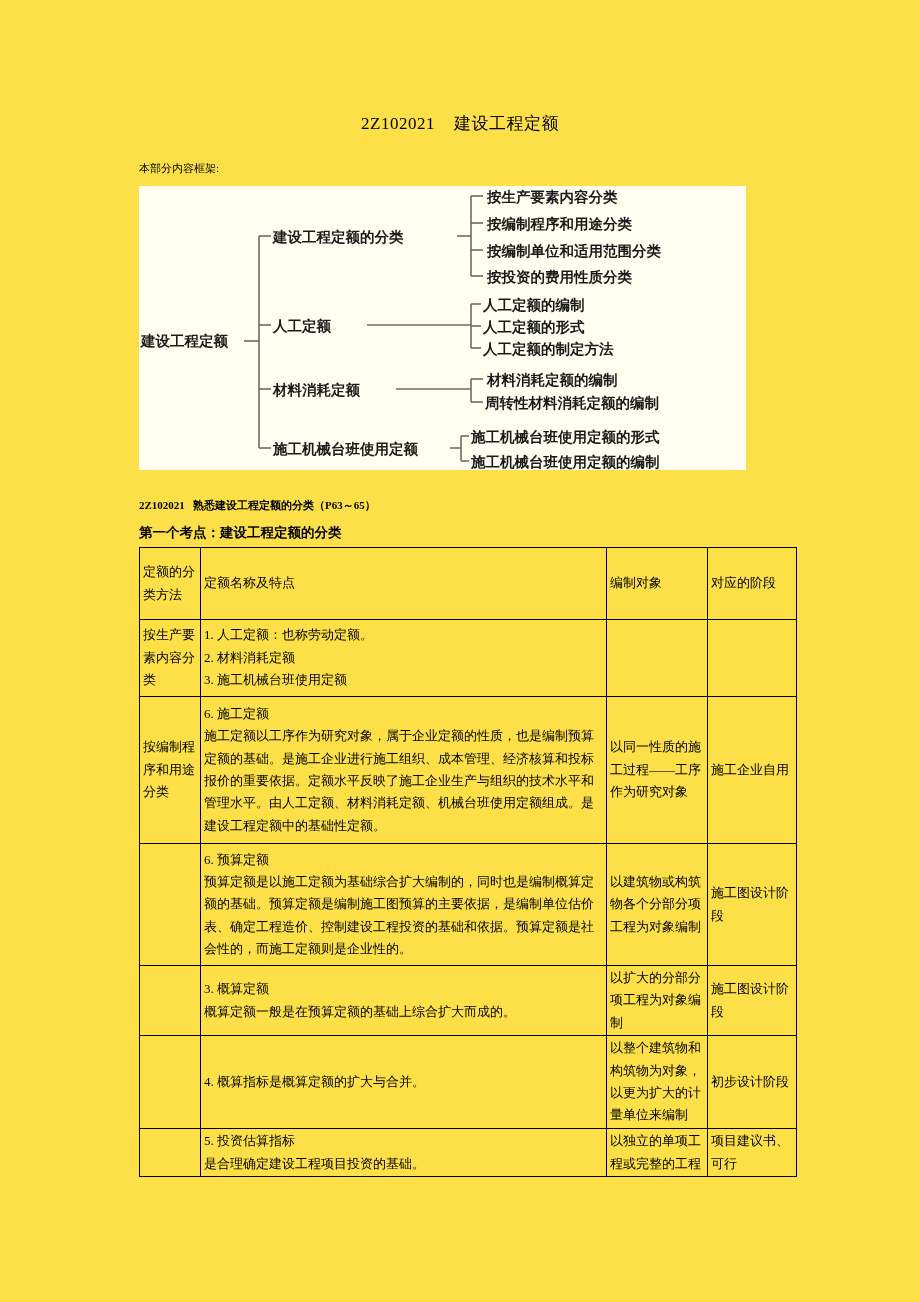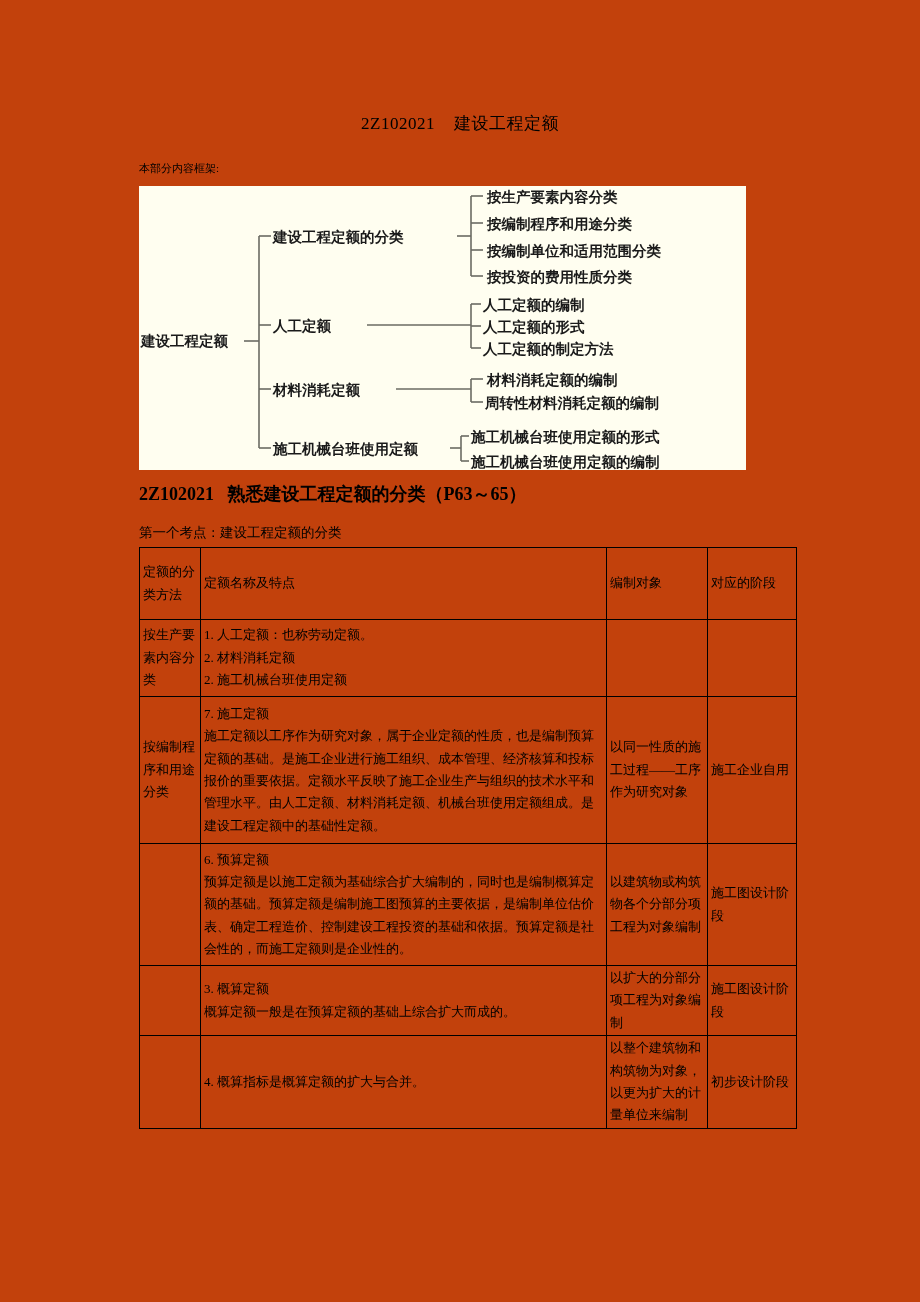--- a/index.html
+++ b/index.html
@@ -10,21 +10,21 @@
   }
   body {
     font-family: "Liberation Serif", "DejaVu Serif", serif;
     color: #000;
     -webkit-font-smoothing: antialiased;
   }
   .page {
     position: relative;
     width: 920px;
     height: 1302px;
-    background: #c2410c;
+    background: #fde047;
     overflow: hidden;
   }
 
   
   .doc-title {
     position: absolute;
     left: 0; top: 112px;
     width: 920px;
     text-align: center;
     font-size: 17px;
@@ -56,29 +56,30 @@
   .dg-text.root { font-size: 14.5px; }
   .dg-line {
     stroke: #6b6b63;
     stroke-width: 1.6;
     fill: none;
   }
 
   
   .sec-heading {
     position: absolute;
-    left: 139px; top: 482px;
-    font-size: 18px;
+    left: 139px; top: 498px;
+    font-size: 11px;
     font-weight: bold;
     white-space: pre;
   }
   .sec-sub {
     position: absolute;
     left: 139px; top: 524px;
     font-size: 13.5px;
+    font-weight: bold;
   }
 
   
   .tbl-wrap {
     position: absolute;
     left: 139px; top: 547px;
     width: 645px;
   }
   table.main {
     border-collapse: collapse;
@@ -180,32 +181,32 @@
           <td class="c3">编制对象</td>
           <td class="c4">对应的阶段</td>
         </tr>
 
         <tr>
           <td class="c1" style="height:77px;">按生产要素内容分类</td>
           <td class="c2 top">
             <span class="cellblock">
               <span>1. 人工定额：也称劳动定额。</span>
               <span>2. 材料消耗定额</span>
-              <span>2. 施工机械台班使用定额</span>
+              <span>3. 施工机械台班使用定额</span>
             </span>
           </td>
           <td class="c3"></td>
           <td class="c4"></td>
         </tr>
 
         <tr>
           <td class="c1" style="height:147px;">按编制程序和用途分类</td>
           <td class="c2 top">
             <span class="cellblock">
-              <span>7. 施工定额</span>
+              <span>6. 施工定额</span>
               <span>施工定额以工序作为研究对象，属于企业定额的性质，也是编制预算定额的基础。是施工企业进行施工组织、成本管理、经济核算和投标报价的重要依据。定额水平反映了施工企业生产与组织的技术水平和管理水平。由人工定额、材料消耗定额、机械台班使用定额组成。是建设工程定额中的基础性定额。</span>
             </span>
           </td>
           <td class="c3">以同一性质的施工过程——工序作为研究对象</td>
           <td class="c4">施工企业自用</td>
         </tr>
 
         <tr>
           <td class="c1" style="height:122px;"></td>
           <td class="c2 top">
@@ -234,17 +235,28 @@
           <td class="c1" style="height:93px;"></td>
           <td class="c2">
             <span class="cellblock">
               <span>4. 概算指标是概算定额的扩大与合并。</span>
             </span>
           </td>
           <td class="c3">以整个建筑物和构筑物为对象，以更为扩大的计量单位来编制</td>
           <td class="c4">初步设计阶段</td>
         </tr>
 
+        <tr>
+          <td class="c1" style="height:48px;"></td>
+          <td class="c2 top">
+            <span class="cellblock">
+              <span>5. 投资估算指标</span>
+              <span>是合理确定建设工程项目投资的基础。</span>
+            </span>
+          </td>
+          <td class="c3 top">以独立的单项工程或完整的工程</td>
+          <td class="c4 top">项目建议书、可行</td>
+        </tr>
       </tbody>
     </table>
   </div>
 
 </div>
 
 </body></html>

